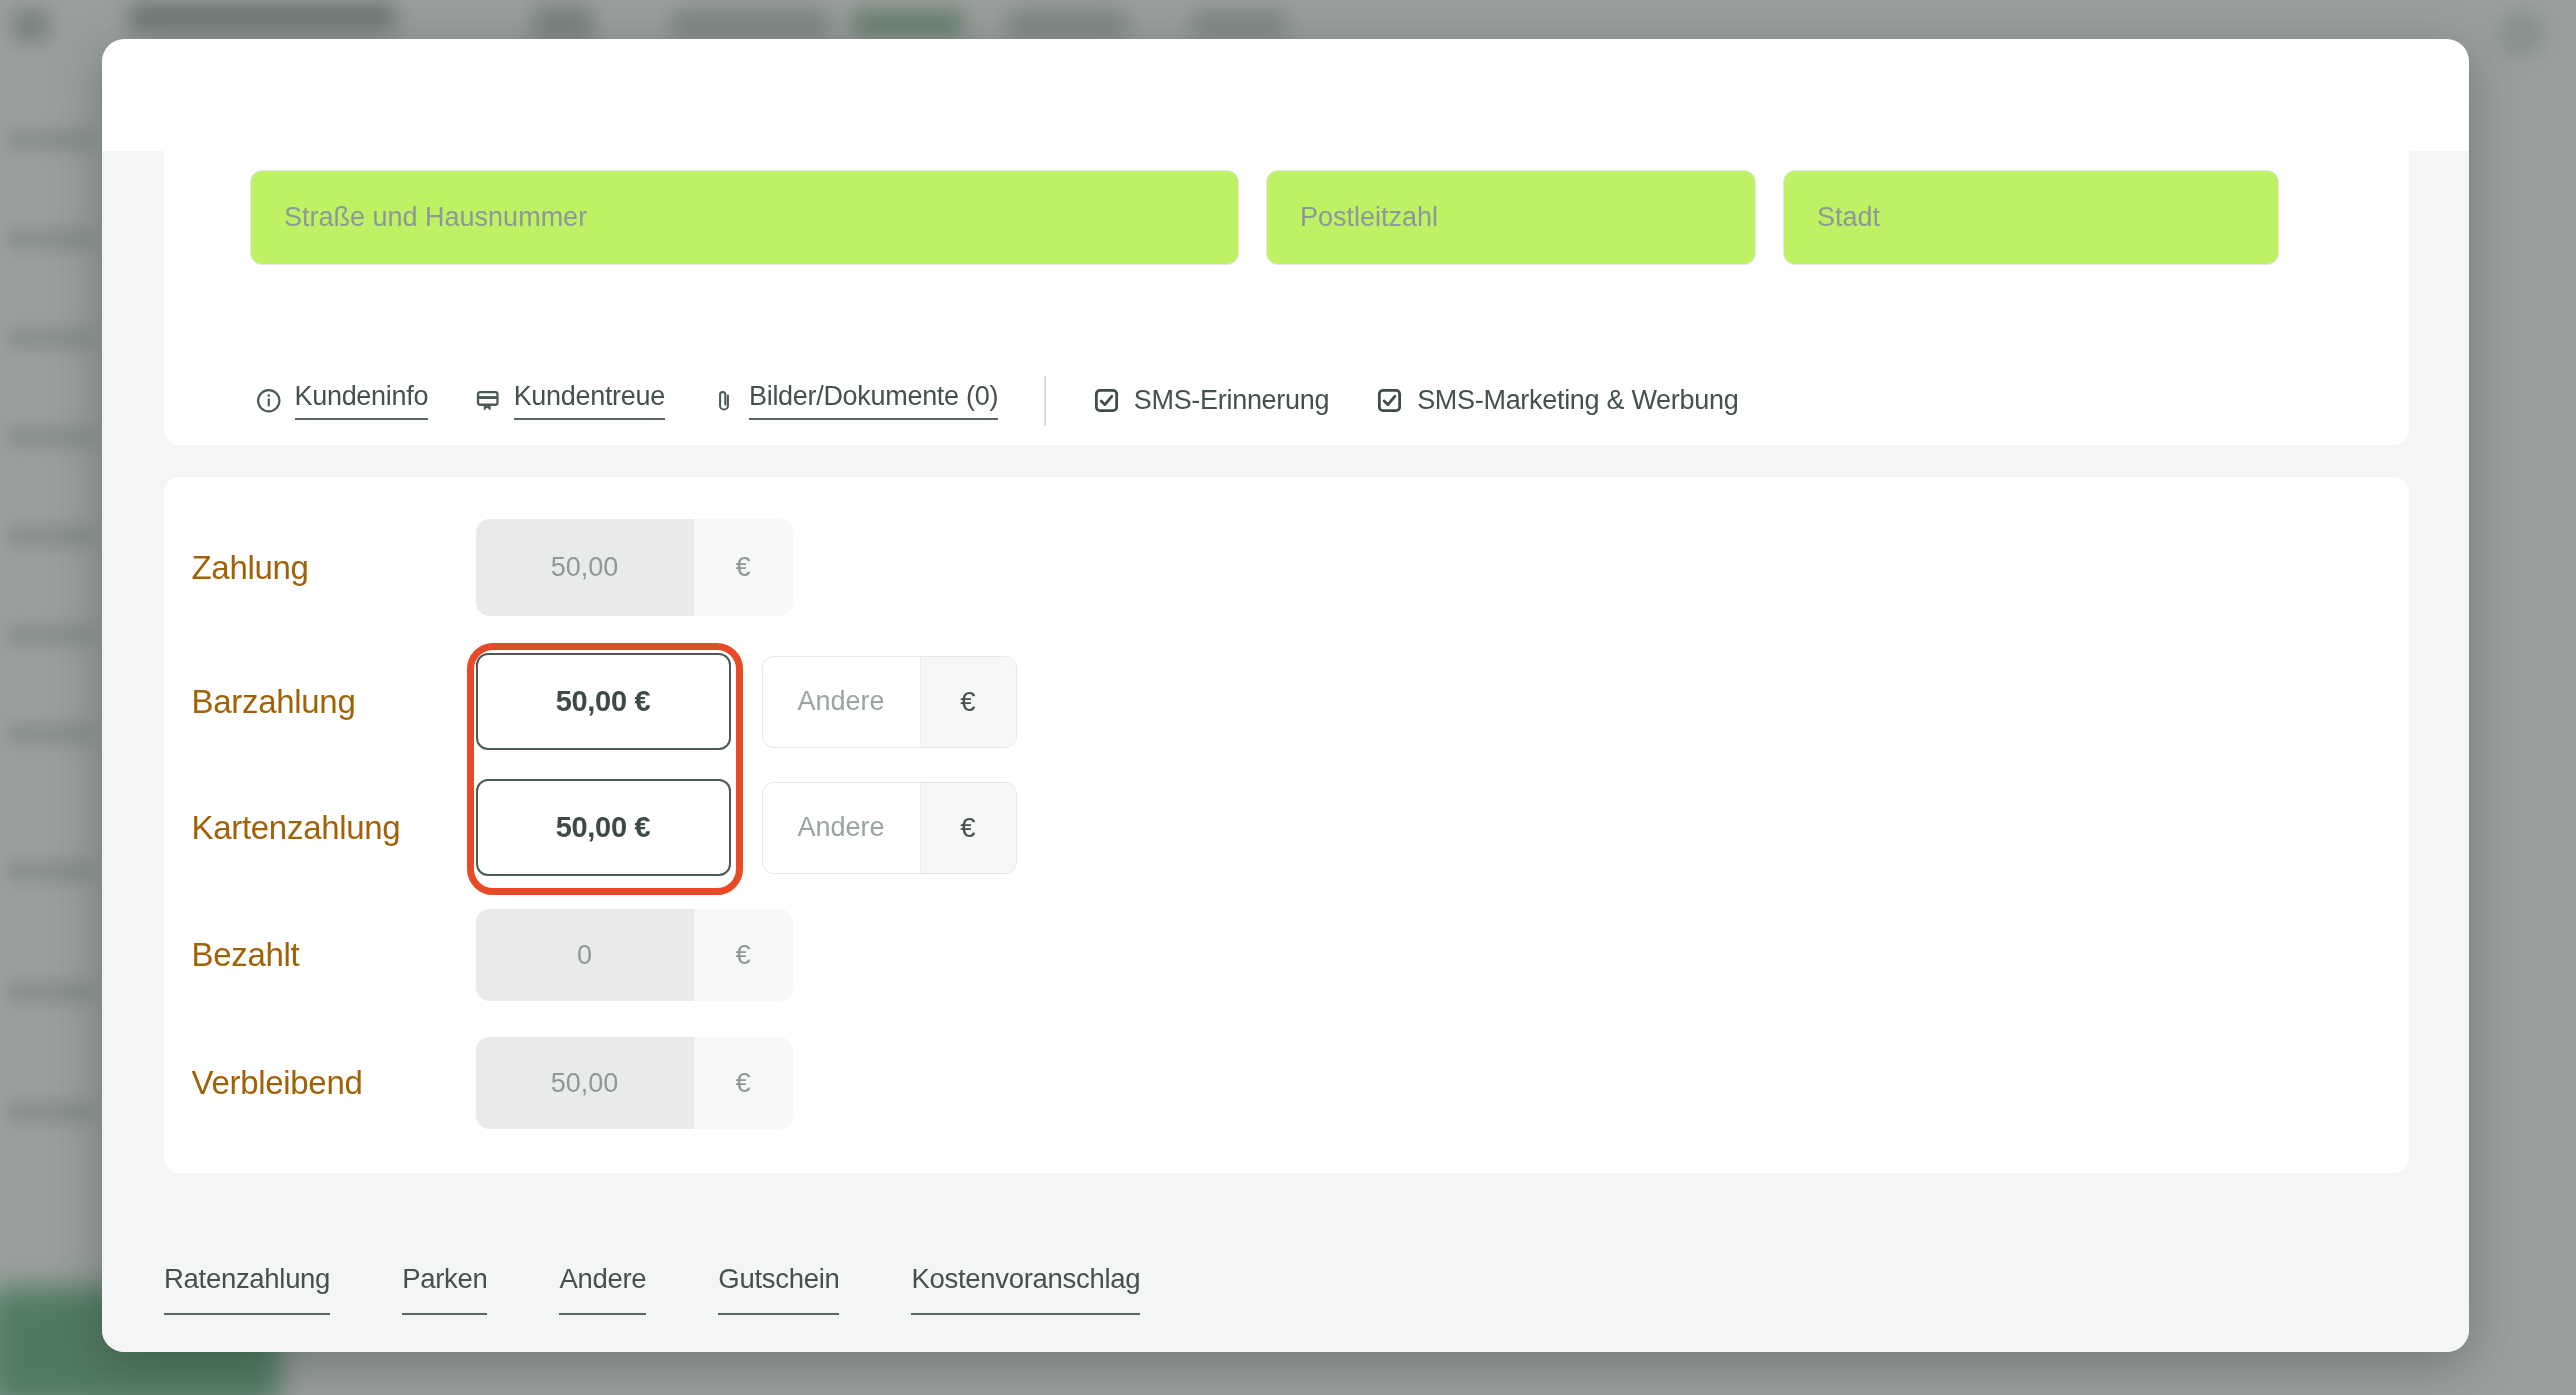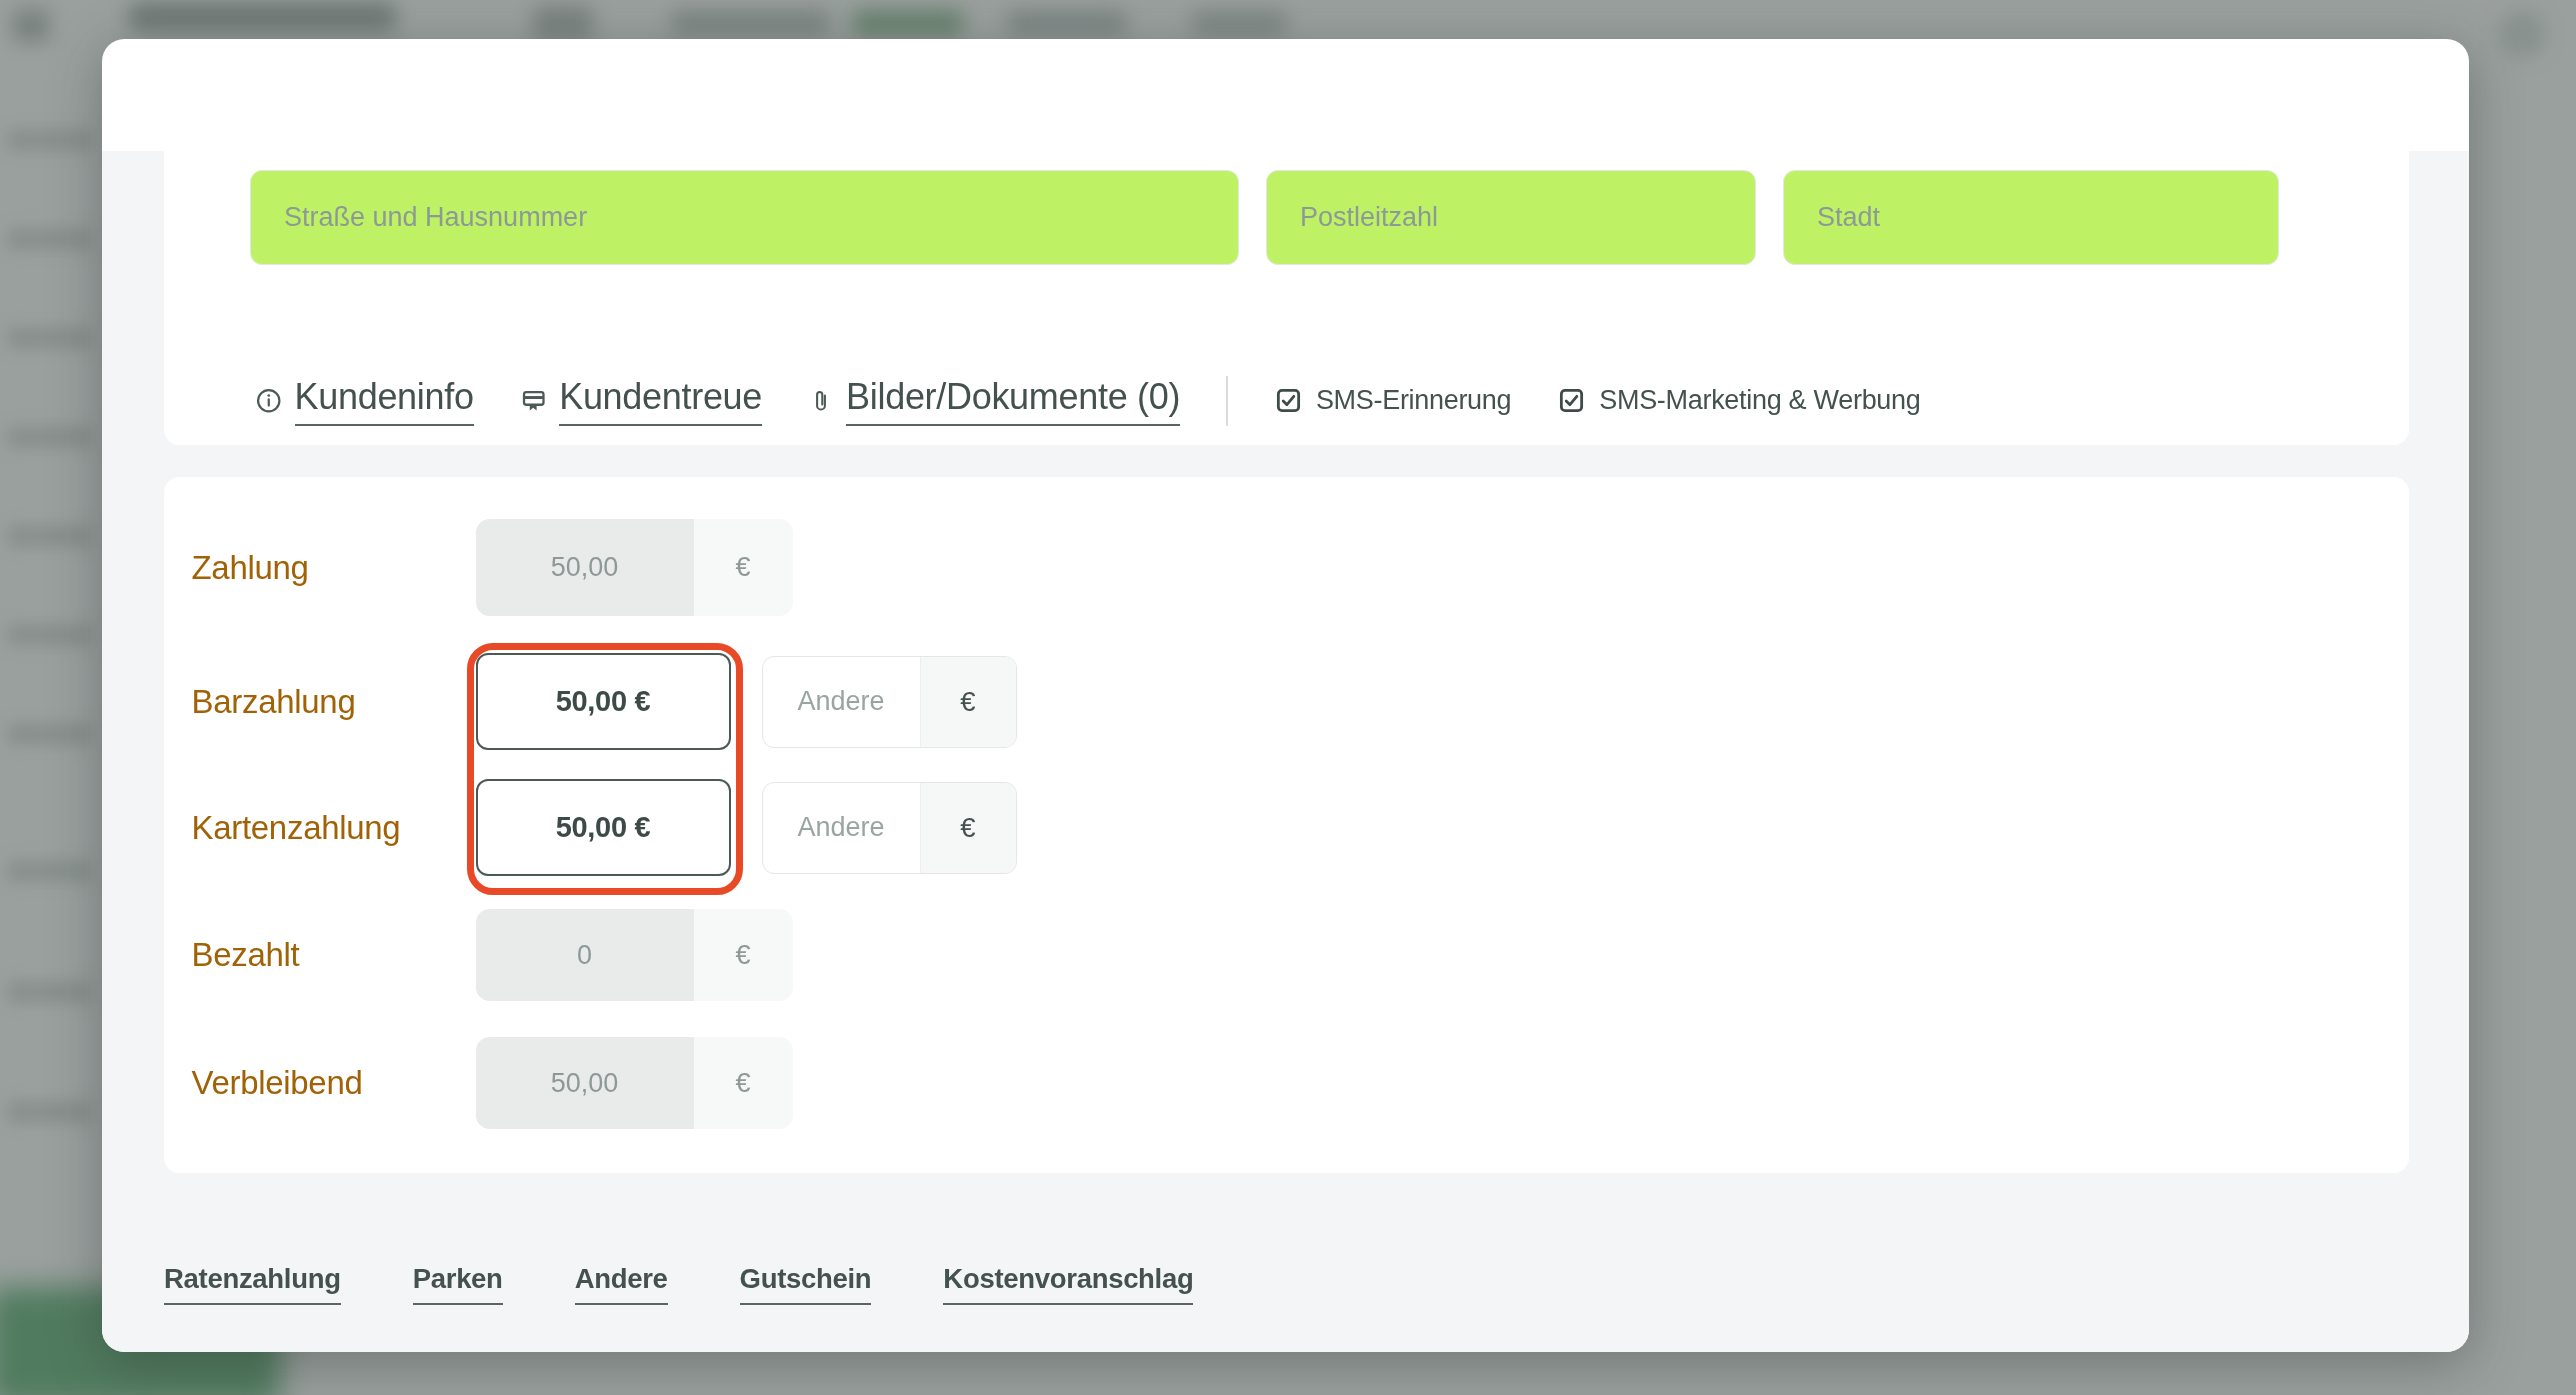--- a/index.html
+++ b/index.html
@@ -45,21 +45,21 @@
   .addr-zip{left:1102px;width:490px;}
   .addr-city{left:1619px;width:496px;}
   
   .item-row{position:absolute;left:91px;top:151px;height:52px;display:flex;align-items:center;gap:15.5px;}
   .item-pill{width:13px;height:48px;border-radius:6.9px;background:#b6a2ef;}
   .item-name{font-size:29px;font-weight:bold;color:#3f4b49;letter-spacing:-0.3px;}
   .item-qty{font-size:29px;color:#8d9997;margin-left:6.9px;}
   
   .links-row{position:absolute;left:91px;top:222px;height:55px;display:flex;align-items:center;gap:46px;}
   .mlink{display:flex;align-items:center;gap:12px;cursor:pointer;text-decoration:none;color:#45514f;}
-  .mlink .txt{font-size:36px;padding-bottom:6px;border-bottom:2.2px solid #5a6663;letter-spacing:-0.3px;}
+  .mlink .txt{font-size:27px;padding-bottom:6px;border-bottom:2.2px solid #5a6663;letter-spacing:-0.3px;}
   .vdivider{width:1.7px;height:50px;background:#d8dbda;}
   .cb{display:flex;align-items:center;gap:13px;cursor:pointer;}
   .cb .txt{font-size:27px;letter-spacing:-0.3px;}
   
   .pay-row{position:absolute;left:27.5px;right:27.5px;display:flex;align-items:center;}
   .pay-label{width:284px;font-size:33px;color:#a16207;letter-spacing:-0.3px;}
   .ro-group{display:flex;width:317px;border-radius:13.8px;overflow:hidden;}
   .ro-val{flex:1;background:#e9ebeb;display:flex;align-items:center;justify-content:center;
           font-size:27px;color:#8e9997;}
   .ro-cur{width:99px;background:#f7f8f8;display:flex;align-items:center;justify-content:center;
@@ -77,21 +77,21 @@
   .andere-ph{flex:1;display:flex;align-items:center;justify-content:center;font-size:27px;color:#9aa5a2;}
   .andere-cur{width:95px;background:#f6f7f7;border-left:1.7px solid #eceeee;
               display:flex;align-items:center;justify-content:center;font-size:27.5px;color:#45514f;}
   .red-annotation{
     position:absolute;left:303px;top:166px;width:262px;height:238px;
     border:7.7px solid #e84a27;border-radius:26px;z-index:5;pointer-events:none;
   }
   
   .footer-links{position:absolute;left:62px;top:1112px;display:flex;gap:72px;}
   .flink{font-size:27.5px;color:#45514f;text-decoration:none;cursor:pointer;
-         padding-bottom:8px;border-bottom:2.2px solid #5a6663;letter-spacing:-0.3px;font-weight:bold;}
+         padding-bottom:18px;border-bottom:2.2px solid #5a6663;letter-spacing:-0.3px;}
   svg{display:block;}
 </style>
 </head>
 <body>
 
 <div>
   <div class="bg-blob" style="left:12px;top:8.6px;width:38px;height:33px;background:#6b7472;opacity:.7;"></div>
   <div class="bg-blob" style="left:129px;top:3.4px;width:267px;height:27.5px;background:#5f6a67;opacity:.75;"></div>
   <div class="bg-blob" style="left:533px;top:5.2px;width:60px;height:36px;background:#6e7775;opacity:.7;"></div>
   <div class="bg-blob" style="left:671px;top:10.3px;width:159px;height:26px;background:#707a78;opacity:.7;"></div>

